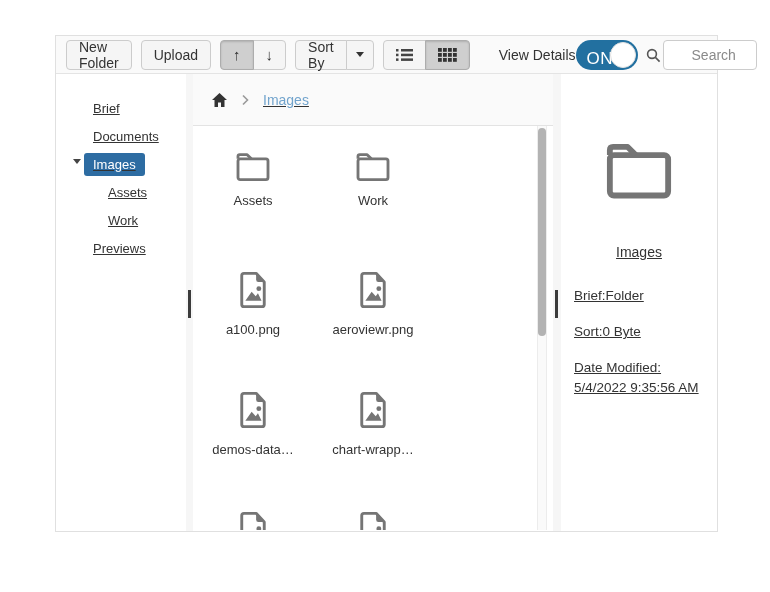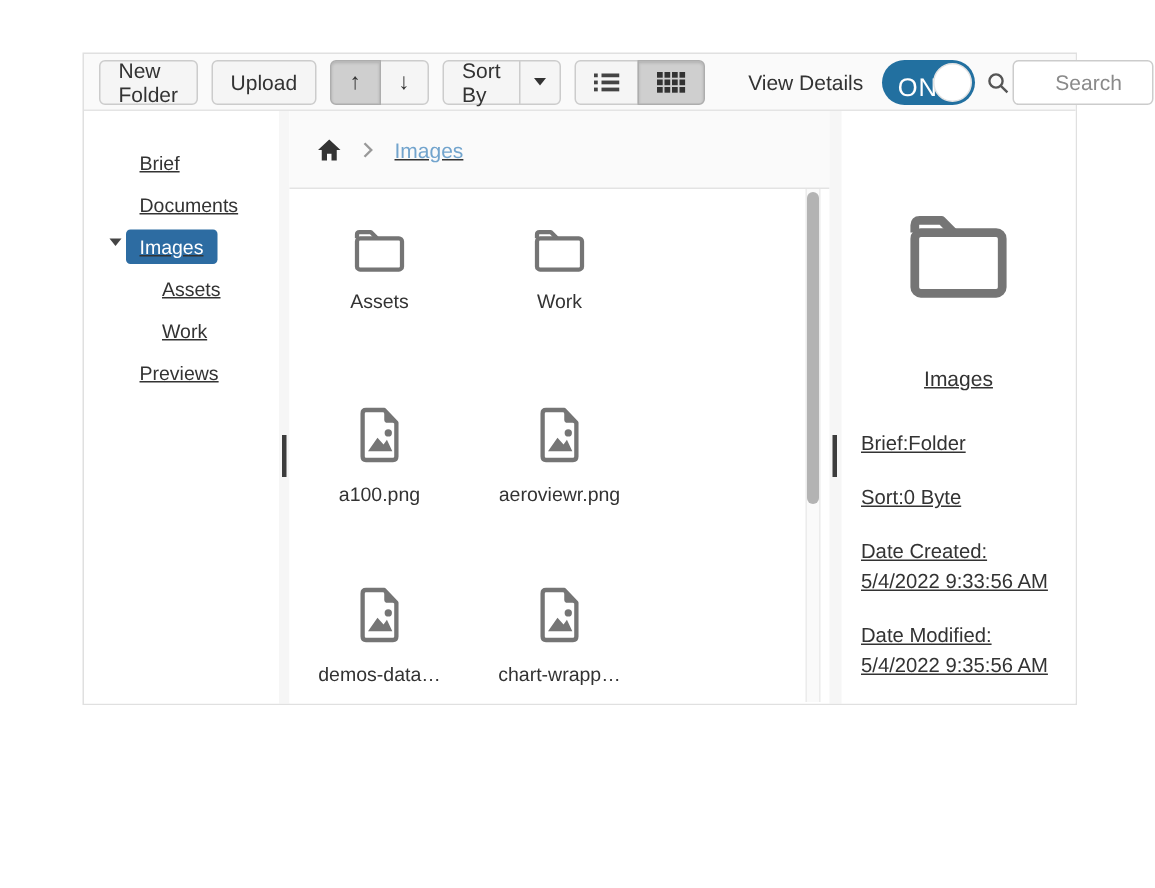--- a/index.html
+++ b/index.html
@@ -1,19 +1,19 @@
 <!DOCTYPE html>
 <html><head>
 <meta charset="utf-8">
 <style>
   * { margin:0; padding:0; box-sizing:border-box; }
   html,body { width:770px; height:592px; background:#fff; overflow:hidden;
               font-family:"Liberation Sans", sans-serif; color:#333; }
 
-  .fm { position:absolute; left:55px; top:35px; width:663px; height:435px;
+  .fm { position:absolute; left:55px; top:35px; width:663px; height:497px;
         background:#fff; border:1px solid #e0e0e0; }
 
   
   .toolbar { position:absolute; top:0; left:0; right:0; height:38px;
              background:#fafafa; border-bottom:1px solid #e4e4e4;
              display:flex; align-items:center; padding-left:10px; }
   .btn, .seg { height:30px; background:#f5f5f5; border:1px solid #ccc;
                border-radius:4px; font-size:14px; color:#333;
                display:flex; align-items:center; padding:0 12px; cursor:default; }
   .btn { margin-right:9px; }
@@ -21,21 +21,21 @@
   .group .seg { border-radius:0; margin-left:-1px; }
   .group .seg:first-child { border-radius:4px 0 0 4px; margin-left:0; }
   .group .seg:last-child  { border-radius:0 4px 4px 0; }
   .seg.active { background:#cfcfcf; border-color:#adadad;
                 box-shadow:inset 0 1px 2px rgba(0,0,0,.15); position:relative; z-index:1; }
   .arrow-glyph { font-size:15px; line-height:1; }
   .caret-down { width:0; height:0; border-left:4px solid transparent;
                 border-right:4px solid transparent; border-top:5px solid #333; }
   .seg.caret-seg { padding:0 9px; }
   .tb-sep { width:1px; height:26px; background:#d8d8d8; margin:0 14px 0 6px; }
-  .vd-label { font-size:14px; margin-right:12px; white-space:nowrap; }
+  .vd-label { font-size:14px; white-space:nowrap; }
   .toggle { position:relative; width:62px; height:30px; border-radius:15px;
             background:#2270a0; flex:none; }
   .toggle .on-txt { position:absolute; left:11px; top:9px; color:#fff;
                     font-size:17px; font-weight:normal; letter-spacing:.5px; }
   .toggle .knob { position:absolute; right:2px; top:2px; width:26px; height:26px;
                   border-radius:50%; background:#fff; border:1px solid #e3e3e3; }
   .search { position:relative; margin-left:auto; flex:none;padding-left:25px; }
   .search input { width:94px; height:30px; border:1px solid #ccc; border-radius:4px;
                   padding:0 6px 0 28px; font-size:14px; color:#333; outline:none;
                   font-family:"Liberation Sans", sans-serif; background:#fff; }
@@ -305,24 +305,20 @@
             <rect x="6" y="13" width="36" height="25" rx="2.5"></rect>
             <path d="M6 13 V10 Q6 8 8 8 H17 L22 13"></path>
           </g>
         </svg>
       </div>
       <div class="d-name">Images</div>
       <div class="d-props">
         <div class="d-row">Brief:Folder</div>
         <div class="d-row">Sort:0 Byte</div>
         <div class="d-row">
-          <div>Date Created:</div>
-          <div>5/4/2022 9:33:56 AM</div>
-        </div>
-        <div class="d-row">
           <div>Date Modified:</div>
           <div>5/4/2022 9:35:56 AM</div>
         </div>
       </div>
     </div>
 
   </div>
 </div>
 
 </body></html>

